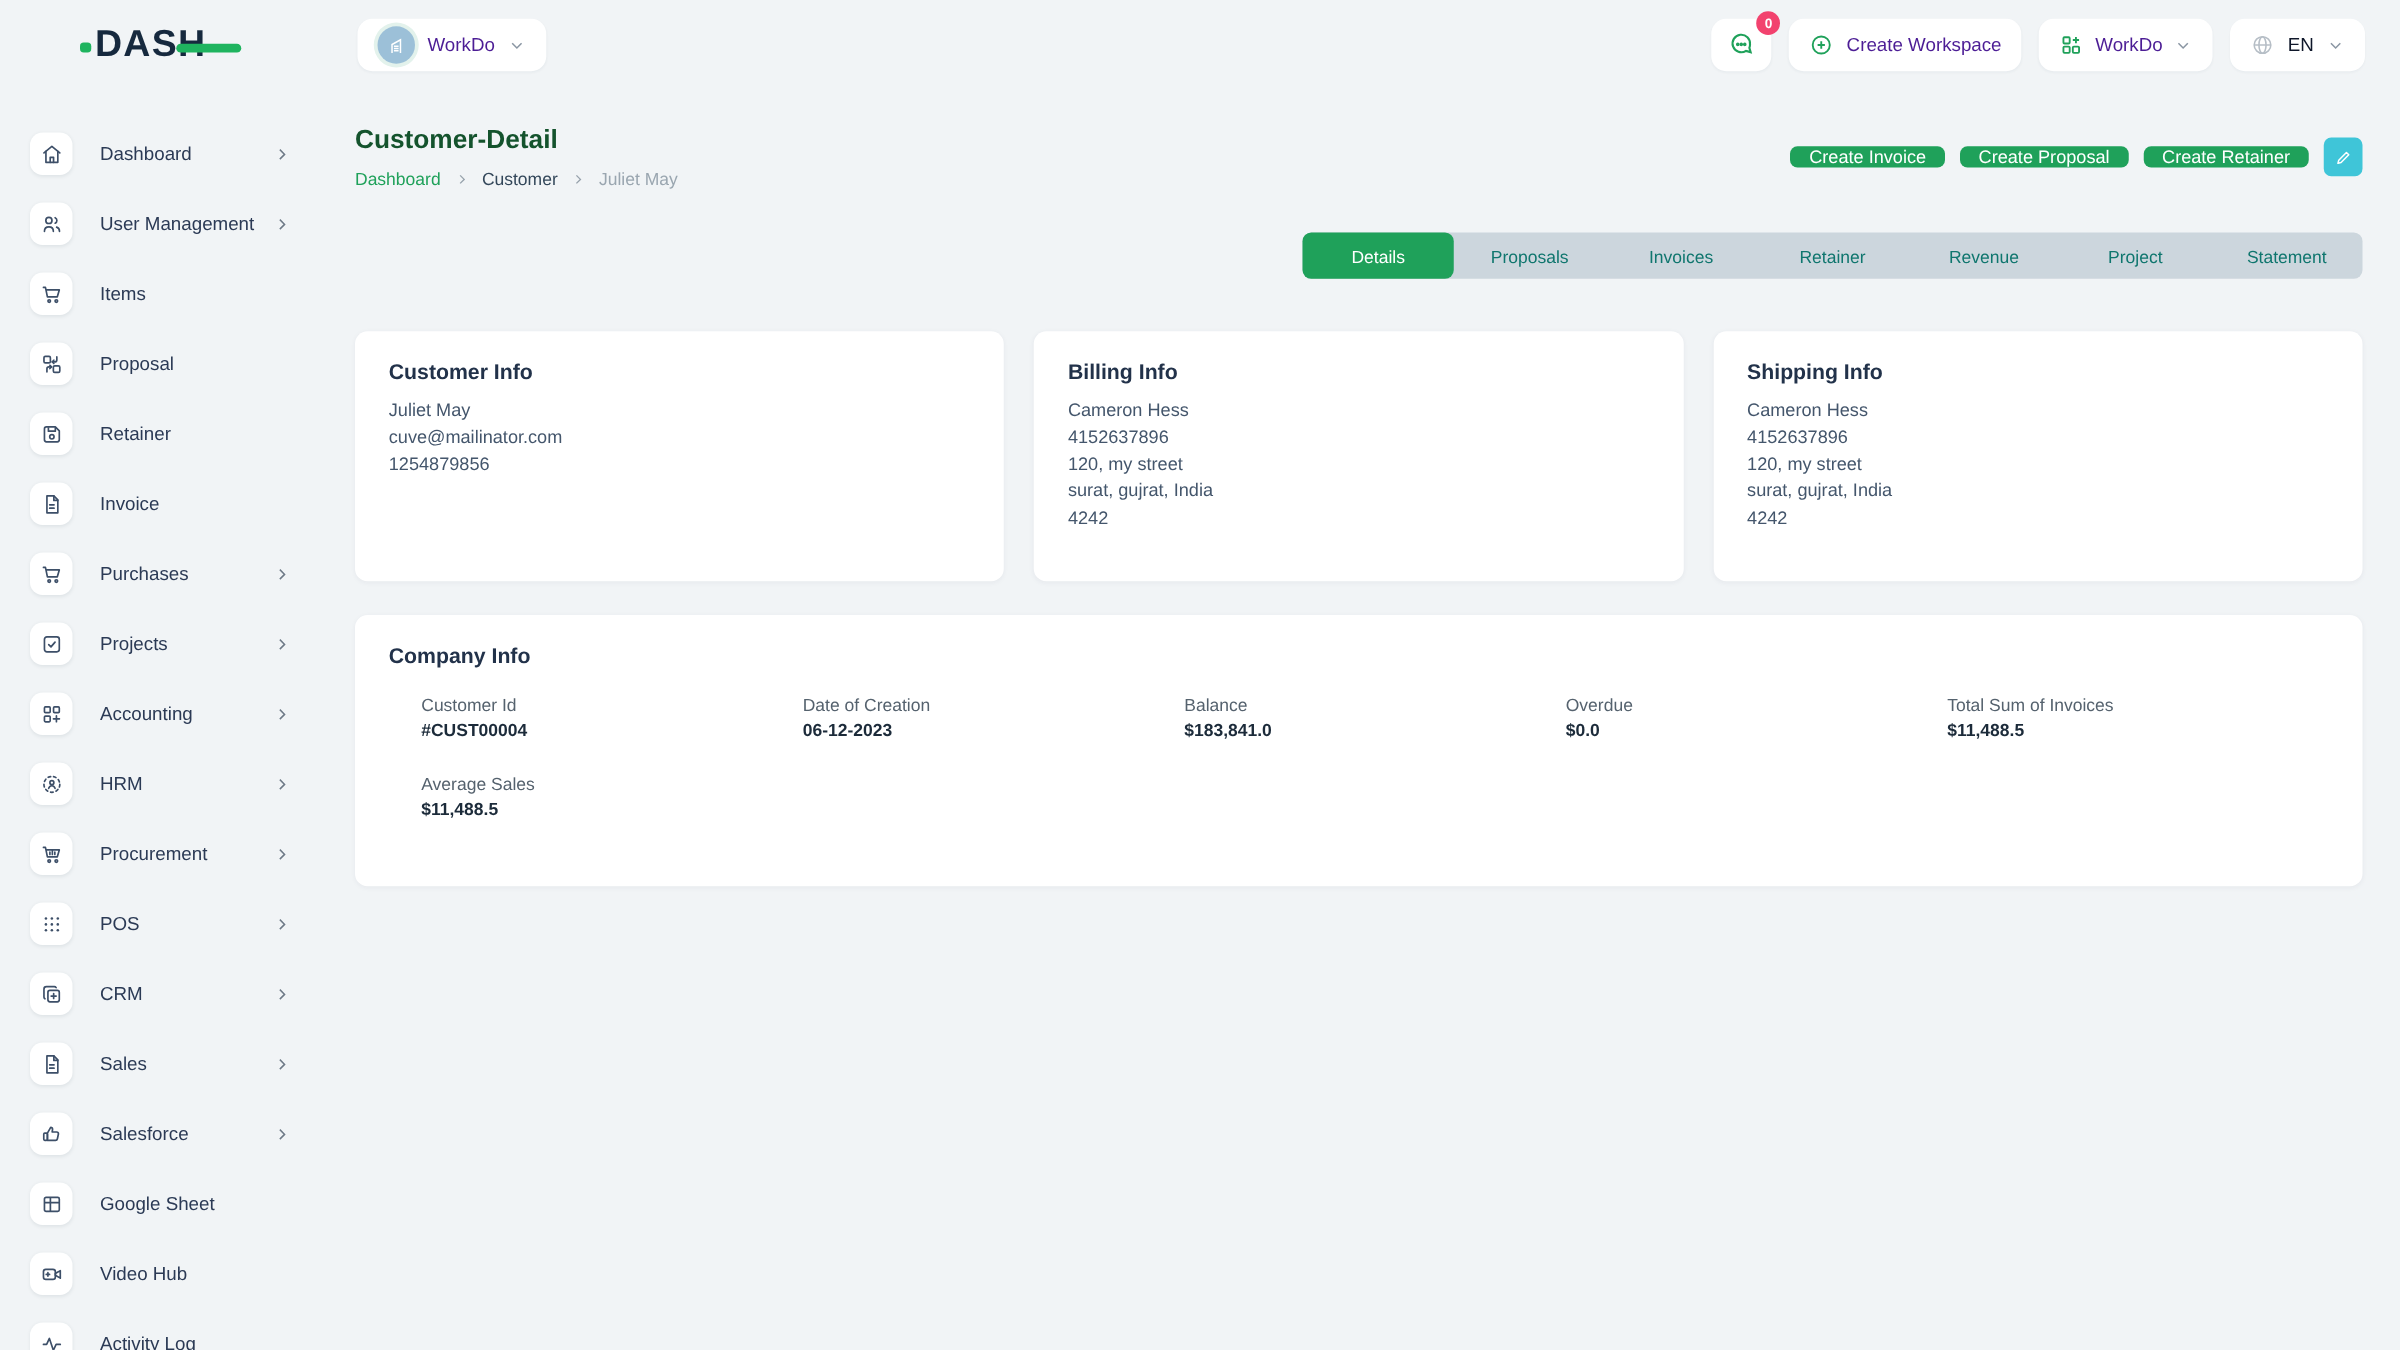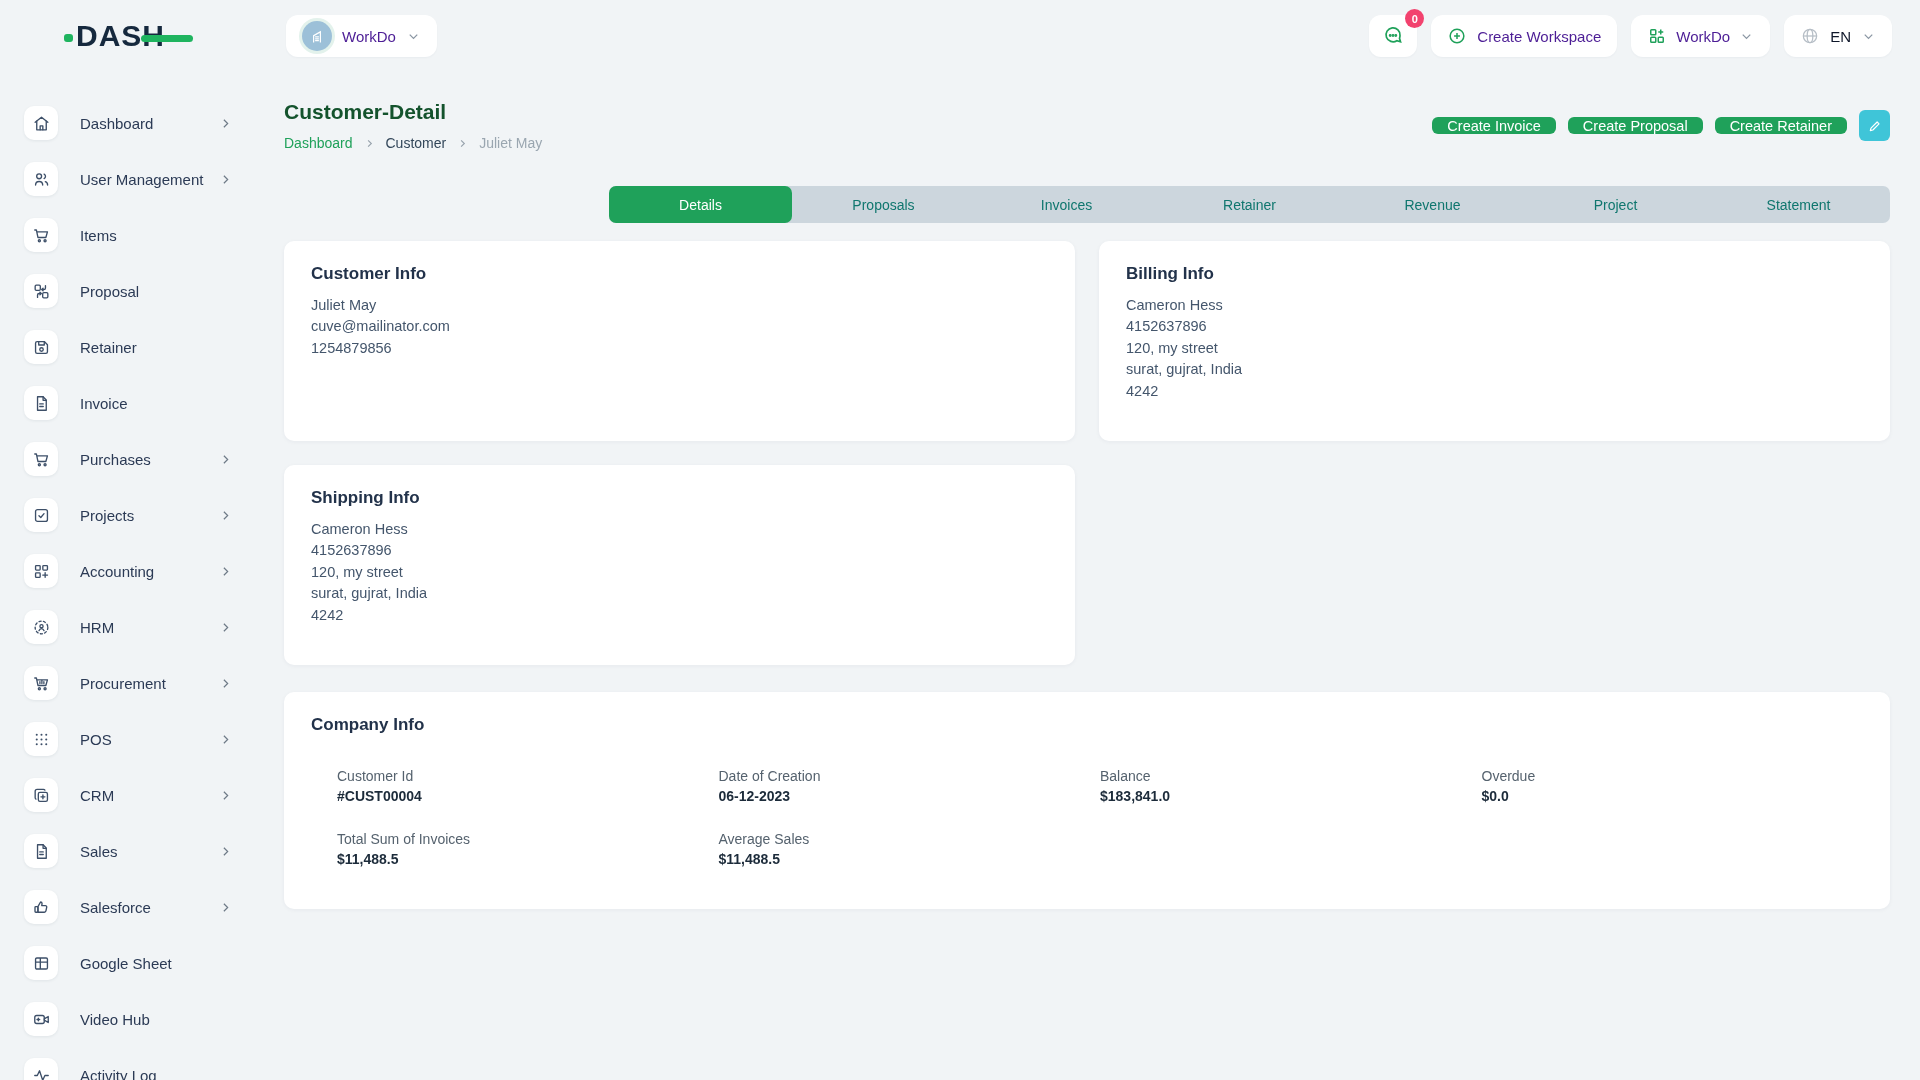--- a/index.html
+++ b/index.html
@@ -44,33 +44,33 @@
   .bc-cur { color:#9aa6b0; }
   .bc-sep { margin:0 11px; display:flex; }
   .head-actions { margin-left:auto; margin-top:10px; display:flex; align-items:center; gap:12px; }
   .btn-green { background:#1fa15a; color:#fff; border:none; height:17px; padding:0 15px; border-radius:6px;
                font-size:14.5px; font-family:inherit; cursor:pointer; }
   .btn-edit { width:31px; height:31px; background:#3fc5d8; border:none; border-radius:6px; display:flex;
               align-items:center; justify-content:center; cursor:pointer; }
 
   
   .tabs-row { display:flex; margin-top:35px; }
-  .tabs { margin-left:auto; width:1281px; height:37px; background:#ccd6dd; border-radius:7px; display:flex; }
+  .tabs { margin-left:auto; width:848px; height:37px; background:#ccd6dd; border-radius:7px; display:flex; }
   .tab { flex:1; display:flex; align-items:center; justify-content:center; font-size:14px; color:#0f766e; cursor:pointer; }
   .tab.active { background:#1fa15a; border-radius:7px; color:#fff; }
 
   
-  .cards-row { margin-top:18px; display:grid; grid-template-columns:1fr 1fr; gap:24px; }
+  .cards-row { margin-top:42px; display:grid; grid-template-columns:1fr 1fr 1fr; gap:24px; }
   .card { background:#fff; border-radius:10px; box-shadow:0 1px 4px rgba(30,45,70,.05); padding:23px 27px; }
   .info-card { height:200px; }
   .card-title { font-size:17px; font-weight:700; color:#22324a; margin-bottom:11px; }
   .card-line { font-size:14.5px; color:#44566c; line-height:1.48; }
 
   .company-card { margin-top:27px; min-height:217px; }
-  .company-grid { margin-top:33px; padding-left:26px; display:grid; grid-template-columns:repeat(4,1fr); row-gap:27px; }
+  .company-grid { margin-top:21px; padding-left:26px; display:grid; grid-template-columns:repeat(5,1fr); row-gap:27px; }
   .field-label { font-size:14px; color:#55626e; }
   .field-value { margin-top:4px; font-size:14px; font-weight:700; color:#1c2b3a; }
 
   svg { display:block; }
 </style>
 </head>
 <body>
 
 <div class="topbar">
   <div class="logo-wrap">

